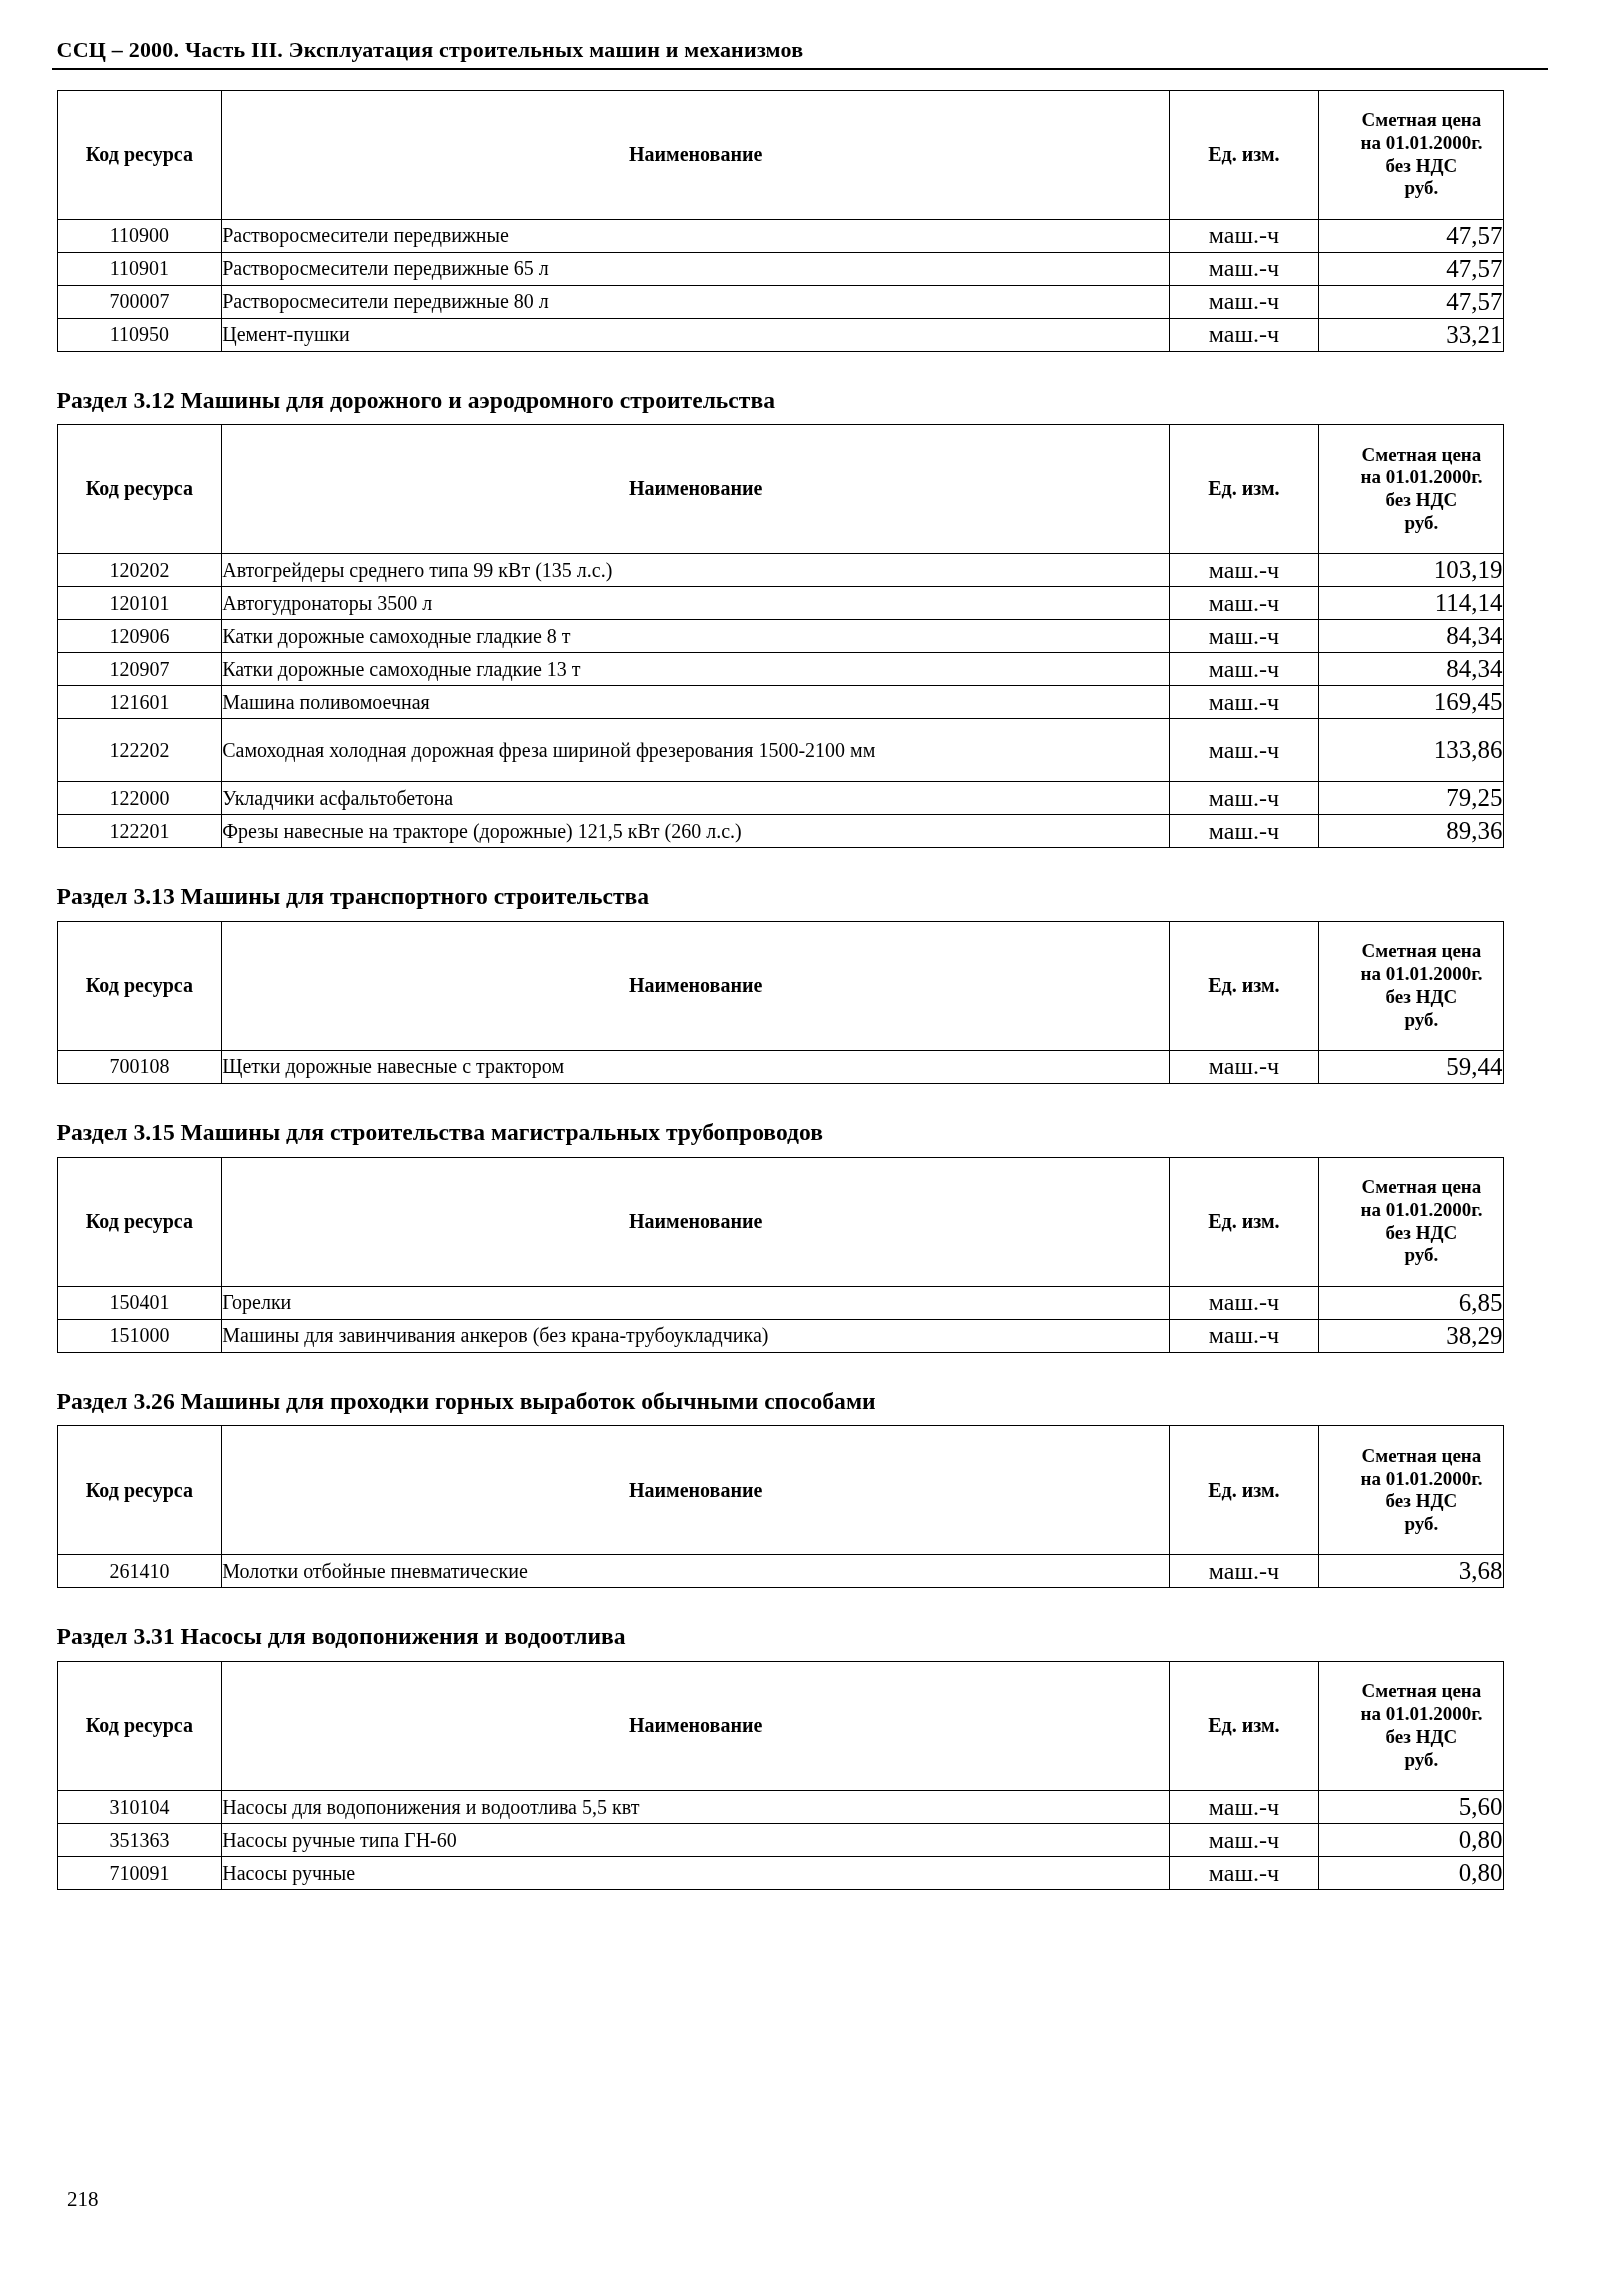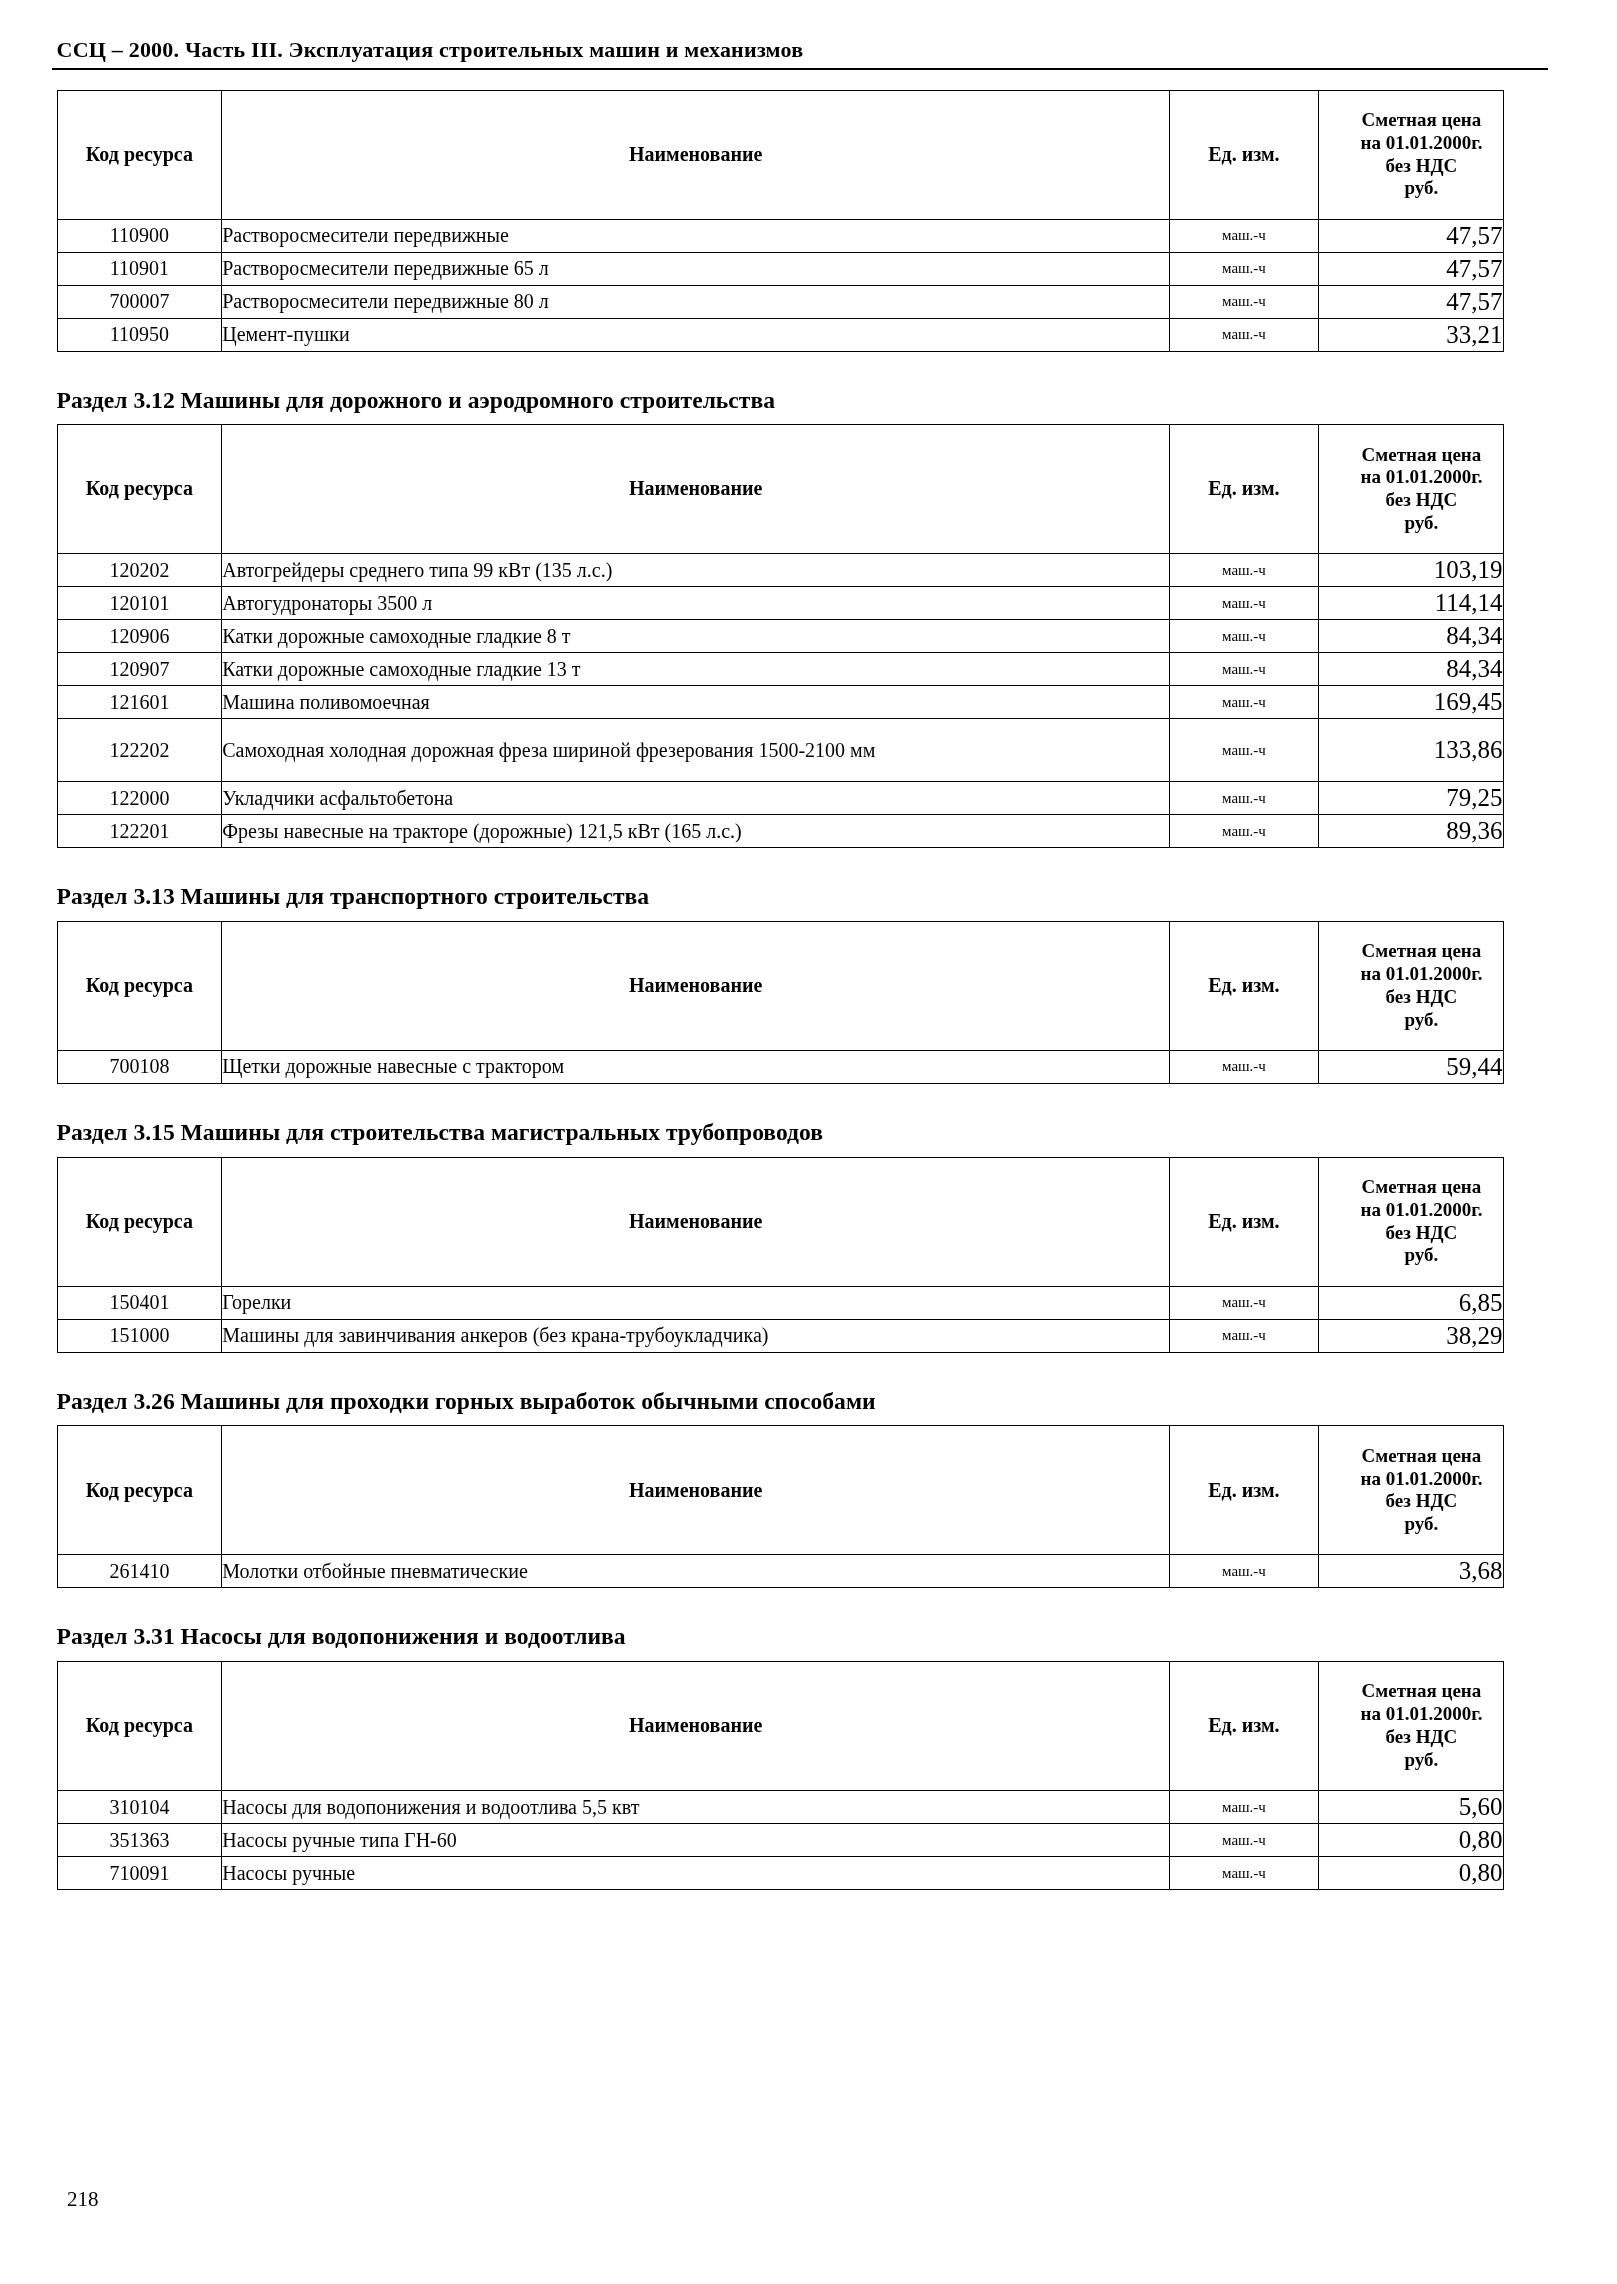--- a/index.html
+++ b/index.html
@@ -96,21 +96,21 @@
     font-size: 20px;
   }
   td.name {
     text-align: left;
     padding: 1.5px 3px 1.5px 6px;
     font-size: 20px;
   }
   td.unit {
     text-align: center;
     padding: 1.5px 3px;
-    font-size: 15px;
+    font-size: 24px;
   }
   td.price {
     text-align: right;
     padding: 1.5px 9px 1.5px 3px;
     font-size: 25px;
   }
   tr.tall td { height: 62px; }
   td.name-bottom { vertical-align: bottom; padding-bottom: 4.6px; }
   td.code-top { vertical-align: top; padding-top: 4.6px; }
 
@@ -238,21 +238,21 @@
               <td class="price">133,86</td>
             </tr>
             <tr>
               <td class="code">122000</td>
               <td class="name">Укладчики асфальтобетона</td>
               <td class="unit">маш.-ч</td>
               <td class="price">79,25</td>
             </tr>
             <tr>
               <td class="code">122201</td>
-              <td class="name">Фрезы навесные на тракторе (дорожные) 121,5 кВт (165 л.с.)</td>
+              <td class="name">Фрезы навесные на тракторе (дорожные) 121,5 кВт (260 л.с.)</td>
               <td class="unit">маш.-ч</td>
               <td class="price">89,36</td>
             </tr>
           </tbody>
         </table>
         <div class="section-title">Раздел 3.13 Машины для транспортного строительства</div>
         <table class="rt">
           <colgroup>
             <col class="c-code">
             <col class="c-name">

